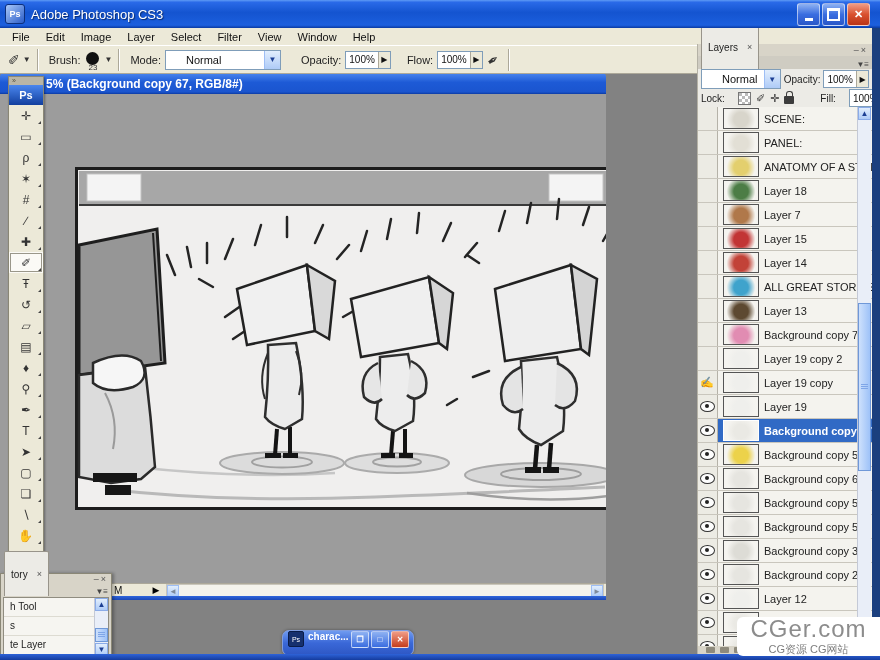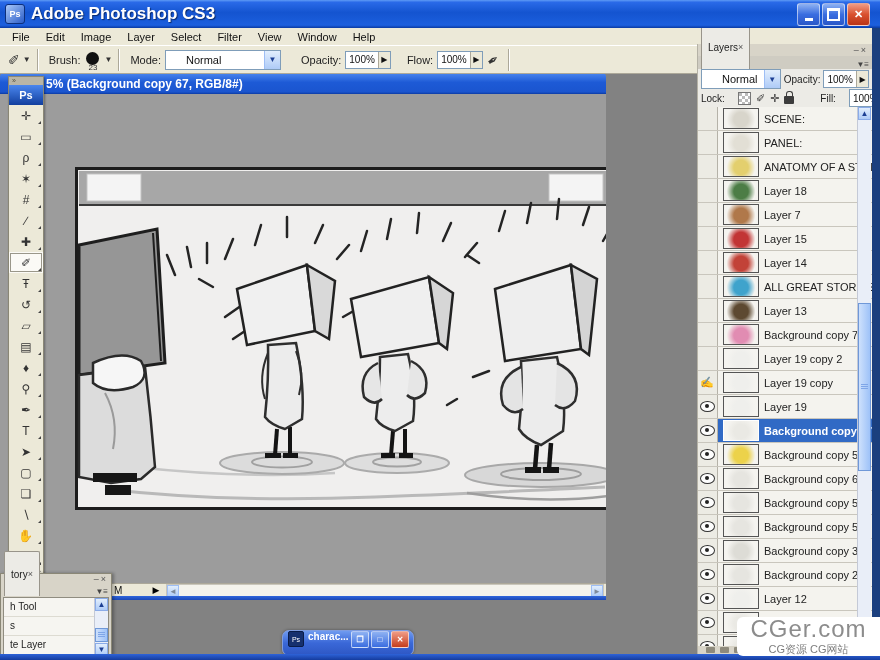--- a/index.html
+++ b/index.html
@@ -5,21 +5,21 @@
   html,body{margin:0;padding:0;background:#555;}
   .screen{position:relative;width:880px;height:660px;overflow:hidden;background:#828282;
           font-family:"Liberation Sans",sans-serif;-webkit-font-smoothing:antialiased;}
   
   .titlebar{position:absolute;left:0;top:0;width:880px;height:28px;
     background:linear-gradient(180deg,#5f9bf5 0%,#2a6ae8 8%,#1454d0 45%,#1c5fde 90%,#0a3aa2 100%);
     display:flex;align-items:center;z-index:60;}
   .appicon{width:18px;height:18px;margin:0 6px 0 5px;border-radius:3px;
     background:linear-gradient(135deg,#a9c8f8,#2a5cc8);border:1px solid #0c2f7c;
     color:#fff;font-size:9px;font-weight:bold;display:flex;align-items:center;justify-content:center;}
-  .apptitle{color:#fff;font-weight:bold;font-size:17px;text-shadow:1px 1px 1px #0a2a6a;flex:1;}
+  .apptitle{color:#fff;font-weight:normal;font-size:13px;text-shadow:1px 1px 1px #0a2a6a;flex:1;}
   .tbtns{display:flex;gap:2px;margin-right:10px;}
   .tbtn{width:21px;height:21px;border-radius:3px;border:1px solid rgba(255,255,255,.55);
     background:linear-gradient(180deg,#8fb2f2 0%,#3a6de0 50%,#2a57c8 100%);
     color:#fff;font-size:11px;font-weight:bold;display:flex;align-items:center;justify-content:center;}
   .tbtn.close{background:linear-gradient(180deg,#f09b84 0%,#d9512f 50%,#b93317 100%);}
   .glyph-min{display:block;width:8px;height:3px;background:#fff;margin-top:10px;}
   .glyph-max{display:block;width:9px;height:8px;border:2px solid #fff;border-top-width:3px;}
   
   .menubar{position:absolute;left:0;top:28px;width:872px;height:17px;background:#ece9d8;
     display:flex;align-items:center;padding-left:4px;z-index:5;}
@@ -72,21 +72,21 @@
     border-left:3px solid transparent;border-bottom:3px solid #444;}
   .tool.selected{background:#fbfaf6;outline:1px solid #9a978a;outline-offset:-2px;}
   .swatchcell{position:relative;height:24px;}
   .fg{position:absolute;left:5px;top:4px;width:11px;height:11px;background:#111;border:1px solid #fff;outline:1px solid #444;}
   .bg{position:absolute;left:13px;top:11px;width:11px;height:11px;background:#fff;border:1px solid #444;}
   .swap{position:absolute;right:2px;top:1px;font-size:8px;color:#333;}
   
   .pstrip{background:#d8d4c8;}
   .pctrl{font-size:9px;color:#555;letter-spacing:2px;}
   .ptab{background:#ecebe6;border:1px solid #98948a;border-bottom:none;border-radius:2px 2px 0 0;
-    font-size:10px;color:#222;padding:16px 6px;display:inline-flex;align-items:center;gap:0;height:12px;}
+    font-size:10px;color:#222;padding:16px 6px;display:inline-flex;align-items:center;gap:9px;height:12px;}
   .ptabx{font-size:9px;color:#555;}
   .pmenuicon{font-size:8px;color:#444;}
   
   .histpanel{position:absolute;left:0;top:573px;width:112px;height:87px;z-index:40;
     background:#d8d4c8;border:1px solid #8a8776;box-shadow:2px 0 3px rgba(0,0,0,.3);box-sizing:border-box;}
   .histhead{height:9px;display:flex;justify-content:flex-end;align-items:center;padding-right:3px;}
   .histtabs{height:13px;display:flex;align-items:flex-end;justify-content:space-between;padding:0 3px;}
   .histlist{position:absolute;left:2px;right:2px;top:23px;bottom:2px;background:#f6f5f1;
     border:1px solid #8f8c80;overflow:hidden;}
   .hrow{height:18px;line-height:18px;font-size:10px;color:#222;padding-left:6px;border-bottom:1px solid #dddbd2;}

